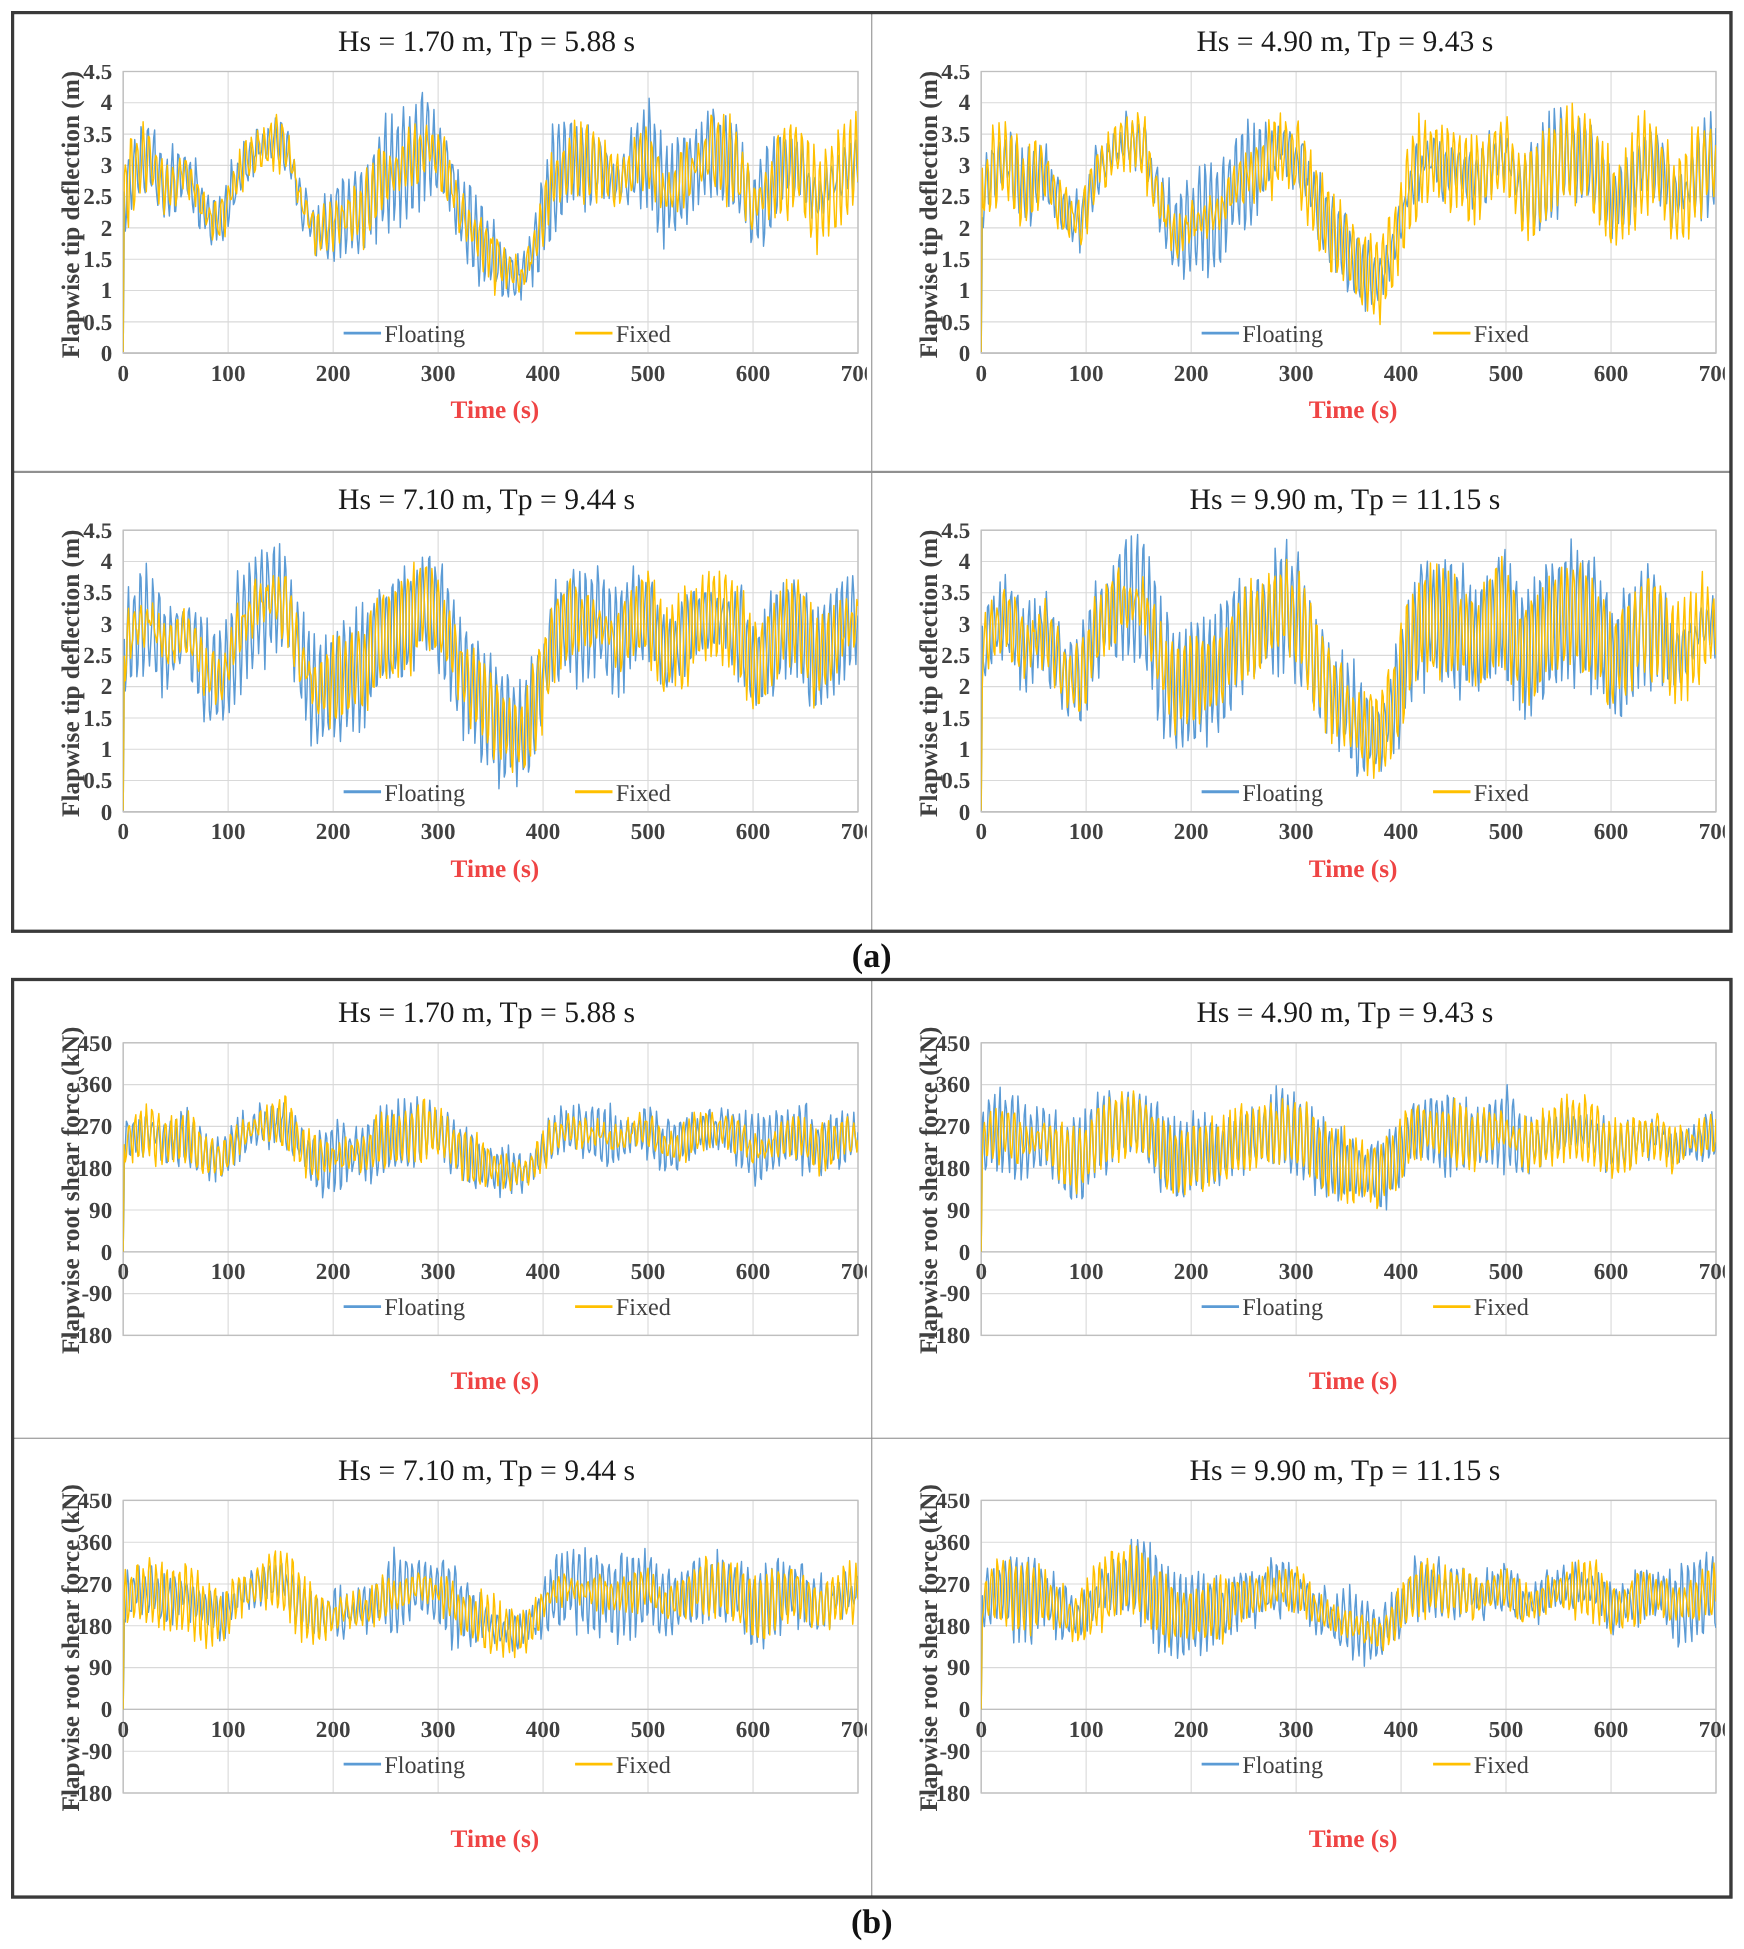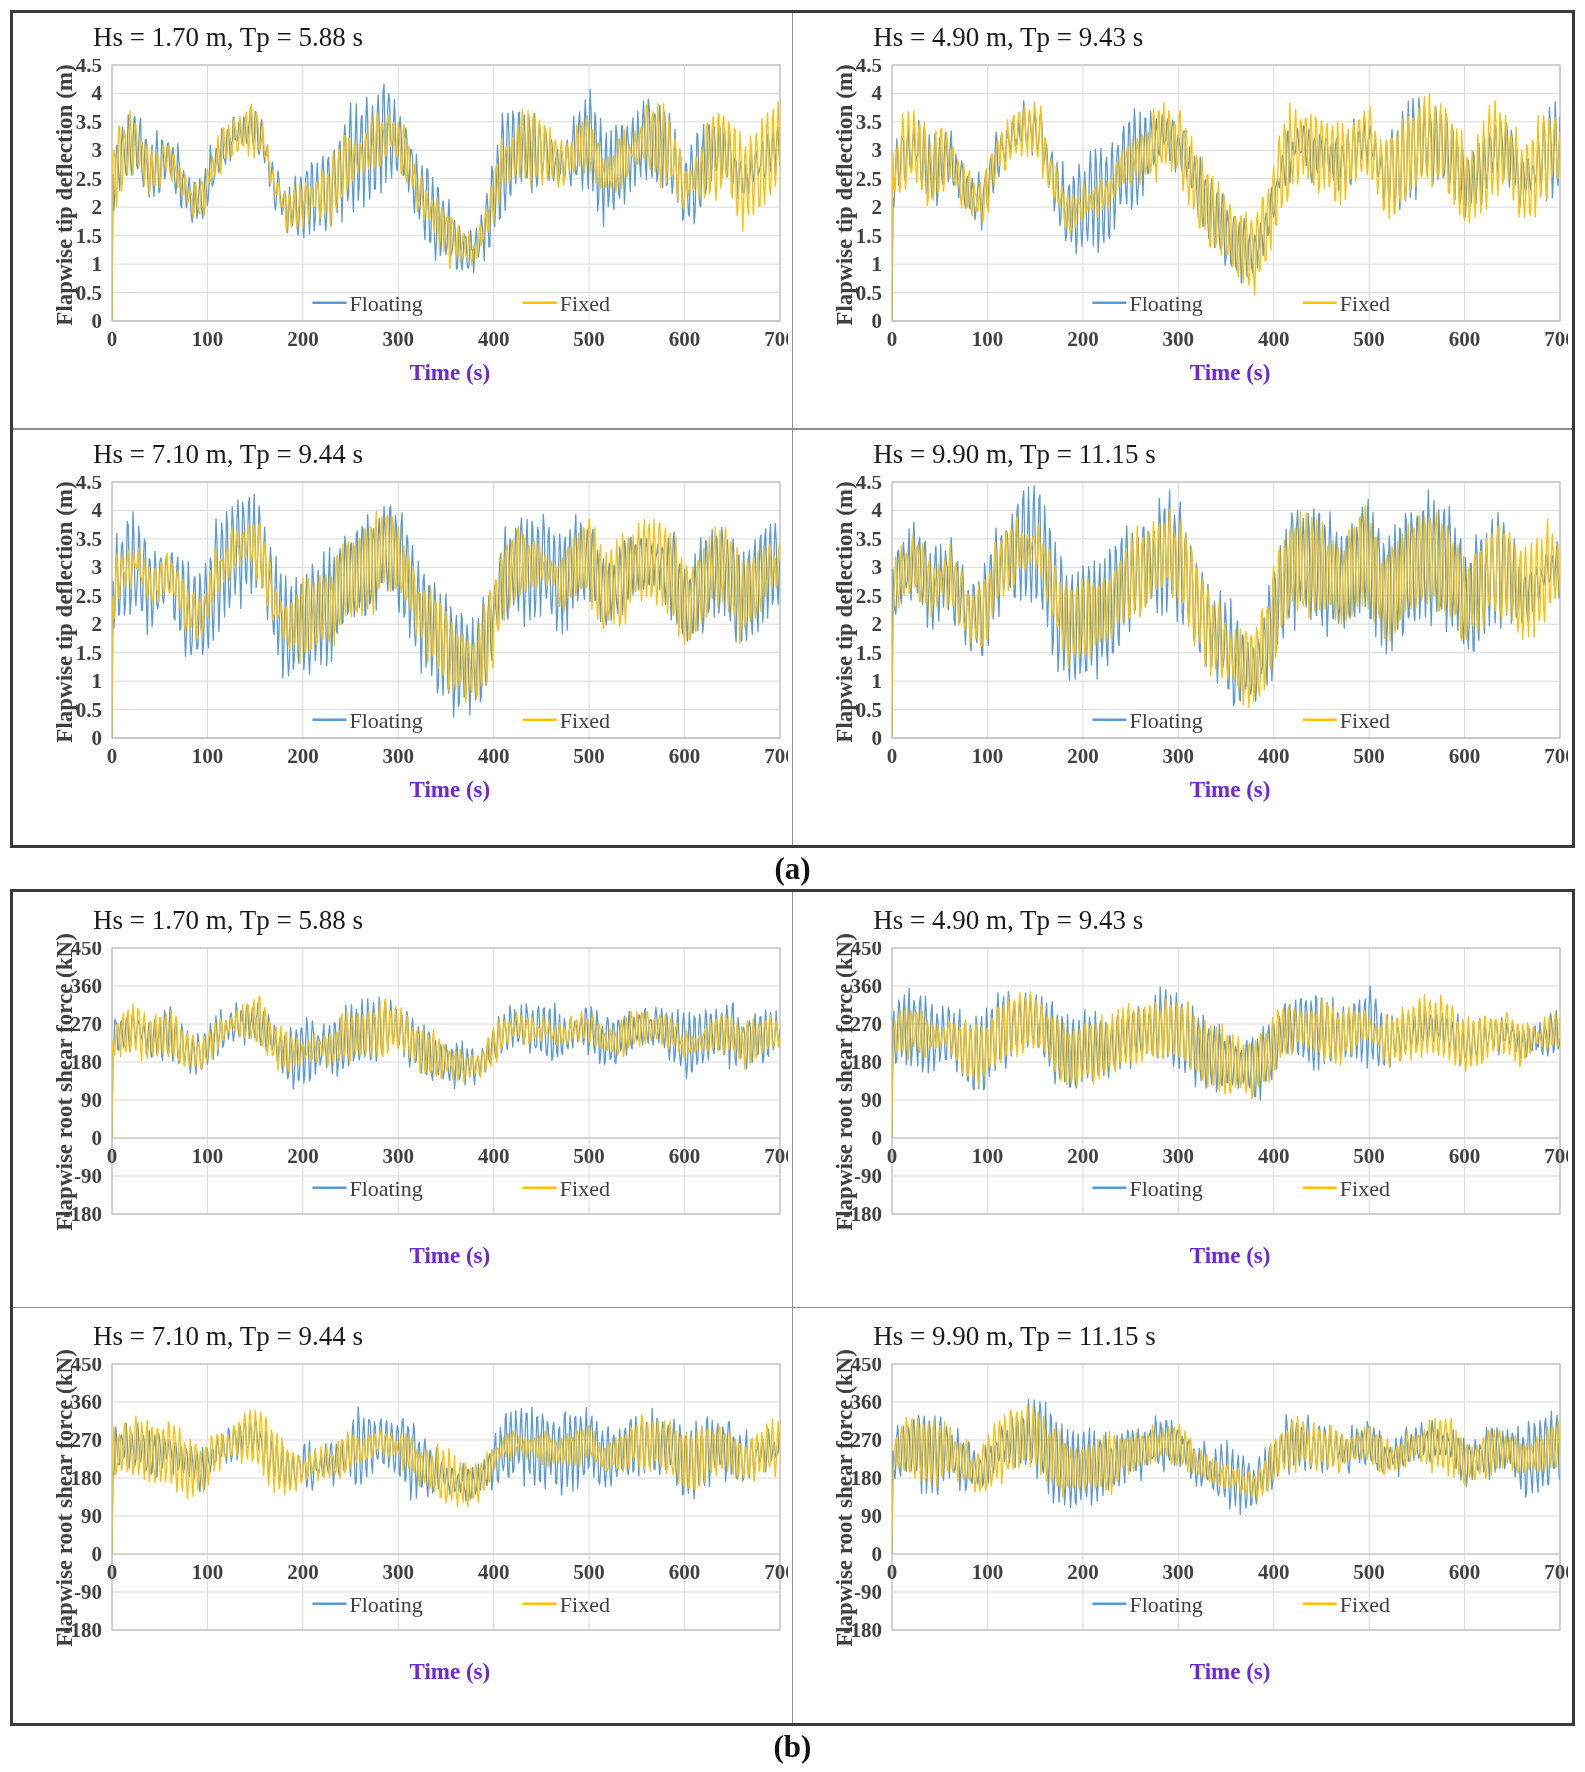--- a/index.html
+++ b/index.html
@@ -2,25 +2,25 @@
 <html><head>
 <meta charset="utf-8">
 <style>
   html,body{margin:0;padding:0;background:#ffffff;}
   body{width:1585px;height:1772px;box-sizing:border-box;padding:10px 10px 0 10px;
        font-family:"Liberation Serif","DejaVu Serif",serif;}
   .panel{border:3px solid #3a3a3a;background:#909090;display:grid;
          grid-template-columns:1fr 1fr;grid-template-rows:415px 415px;gap:1.5px;}
   .cell{background:#ffffff;position:relative;overflow:hidden;display:flex;
         flex-direction:column;align-items:stretch;}
-  .chart-title{text-align:left;padding-left:80px;margin-top:9px;height:37px;
+  .chart-title{text-align:center;padding-left:80px;margin-top:9px;height:37px;
                font-size:27px;color:#1a1a1a;}
   .pb .chart-title{margin-top:13px;}
   svg.plot{display:block;margin:0 0 0 3px;}
-  .xlab{text-align:center;padding-left:95px;font-size:23px;font-weight:bold;color:#6d28d9;margin-top:1px;}
+  .xlab{text-align:center;padding-left:95px;font-size:23px;font-weight:bold;color:#ef4444;margin-top:1px;}
   .ylab{position:absolute;left:52px;top:182px;font-size:23px;font-weight:bold;color:#404040;
         transform:translate(-50%,-50%) rotate(-90deg);white-space:nowrap;}
   .pb .ylab{top:190px;}
   .panel-label{text-align:center;font-size:31px;font-weight:bold;color:#111;
                height:41px;line-height:41px;}
   .tick{font-family:"Liberation Serif","DejaVu Serif",serif;font-size:21px;font-weight:bold;fill:#404040;}
   .legend-text{font-family:"Liberation Serif","DejaVu Serif",serif;font-size:22px;fill:#404040;}
 </style>
 </head>
 <body>

